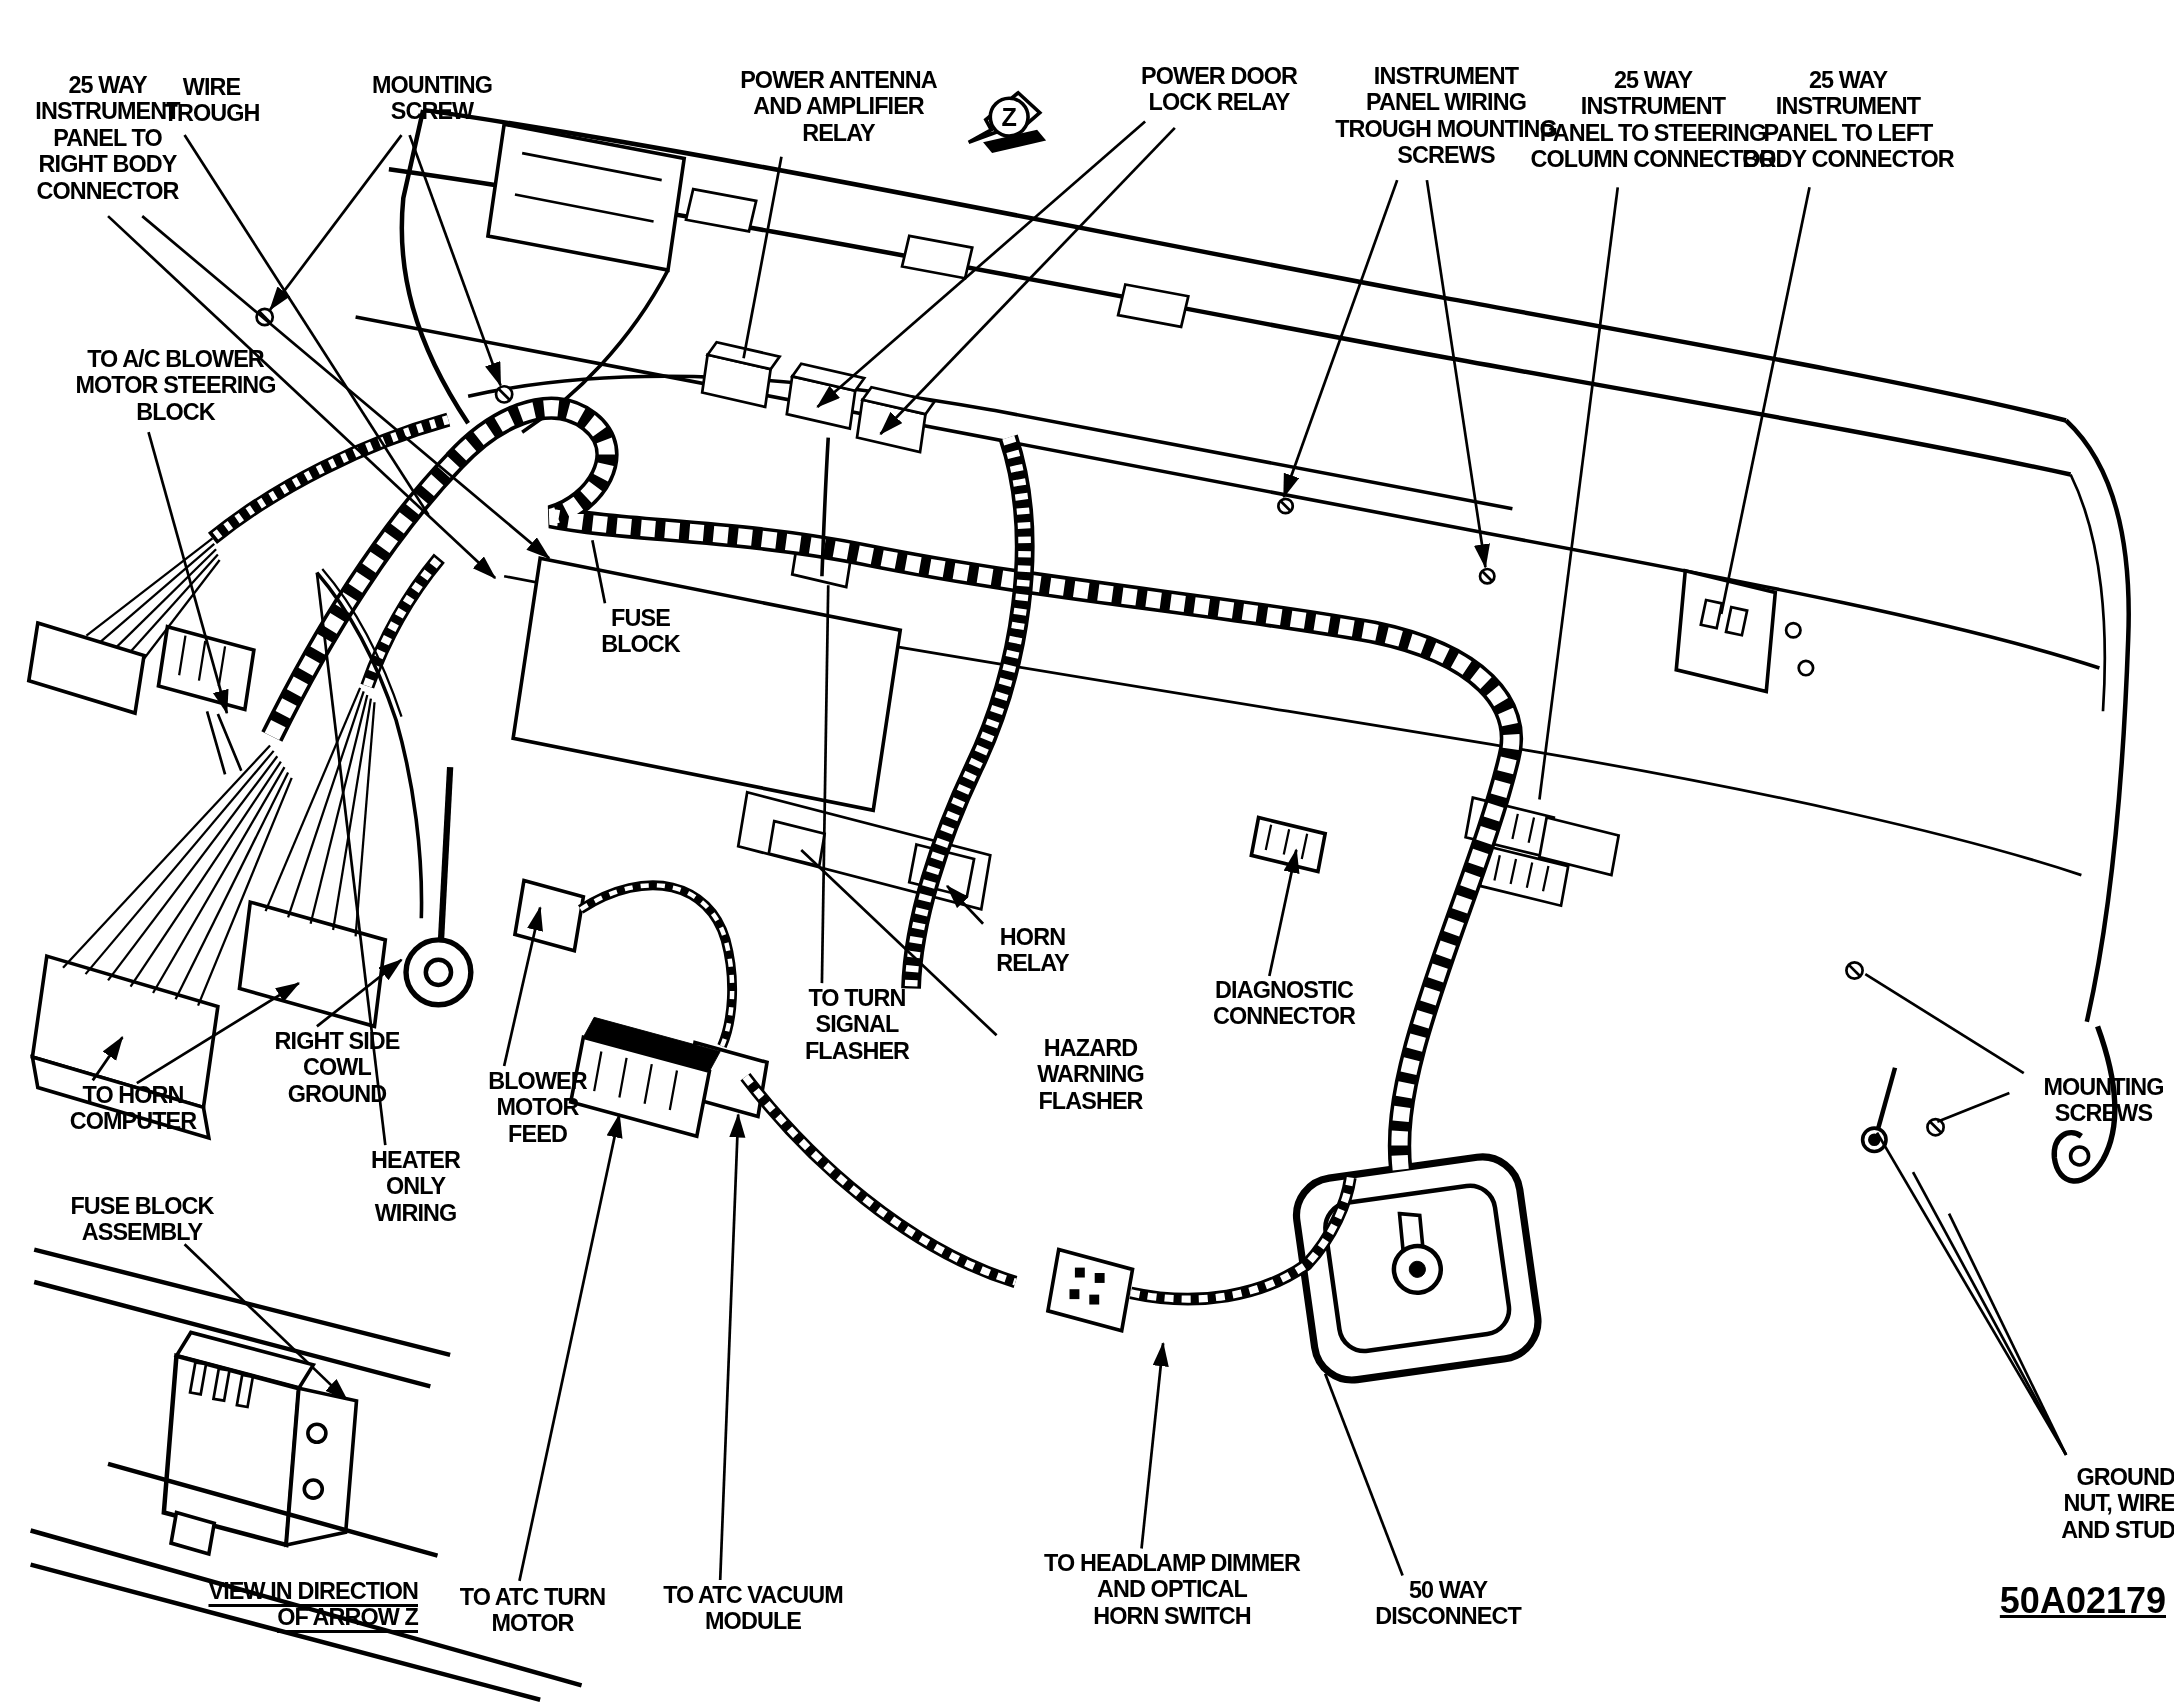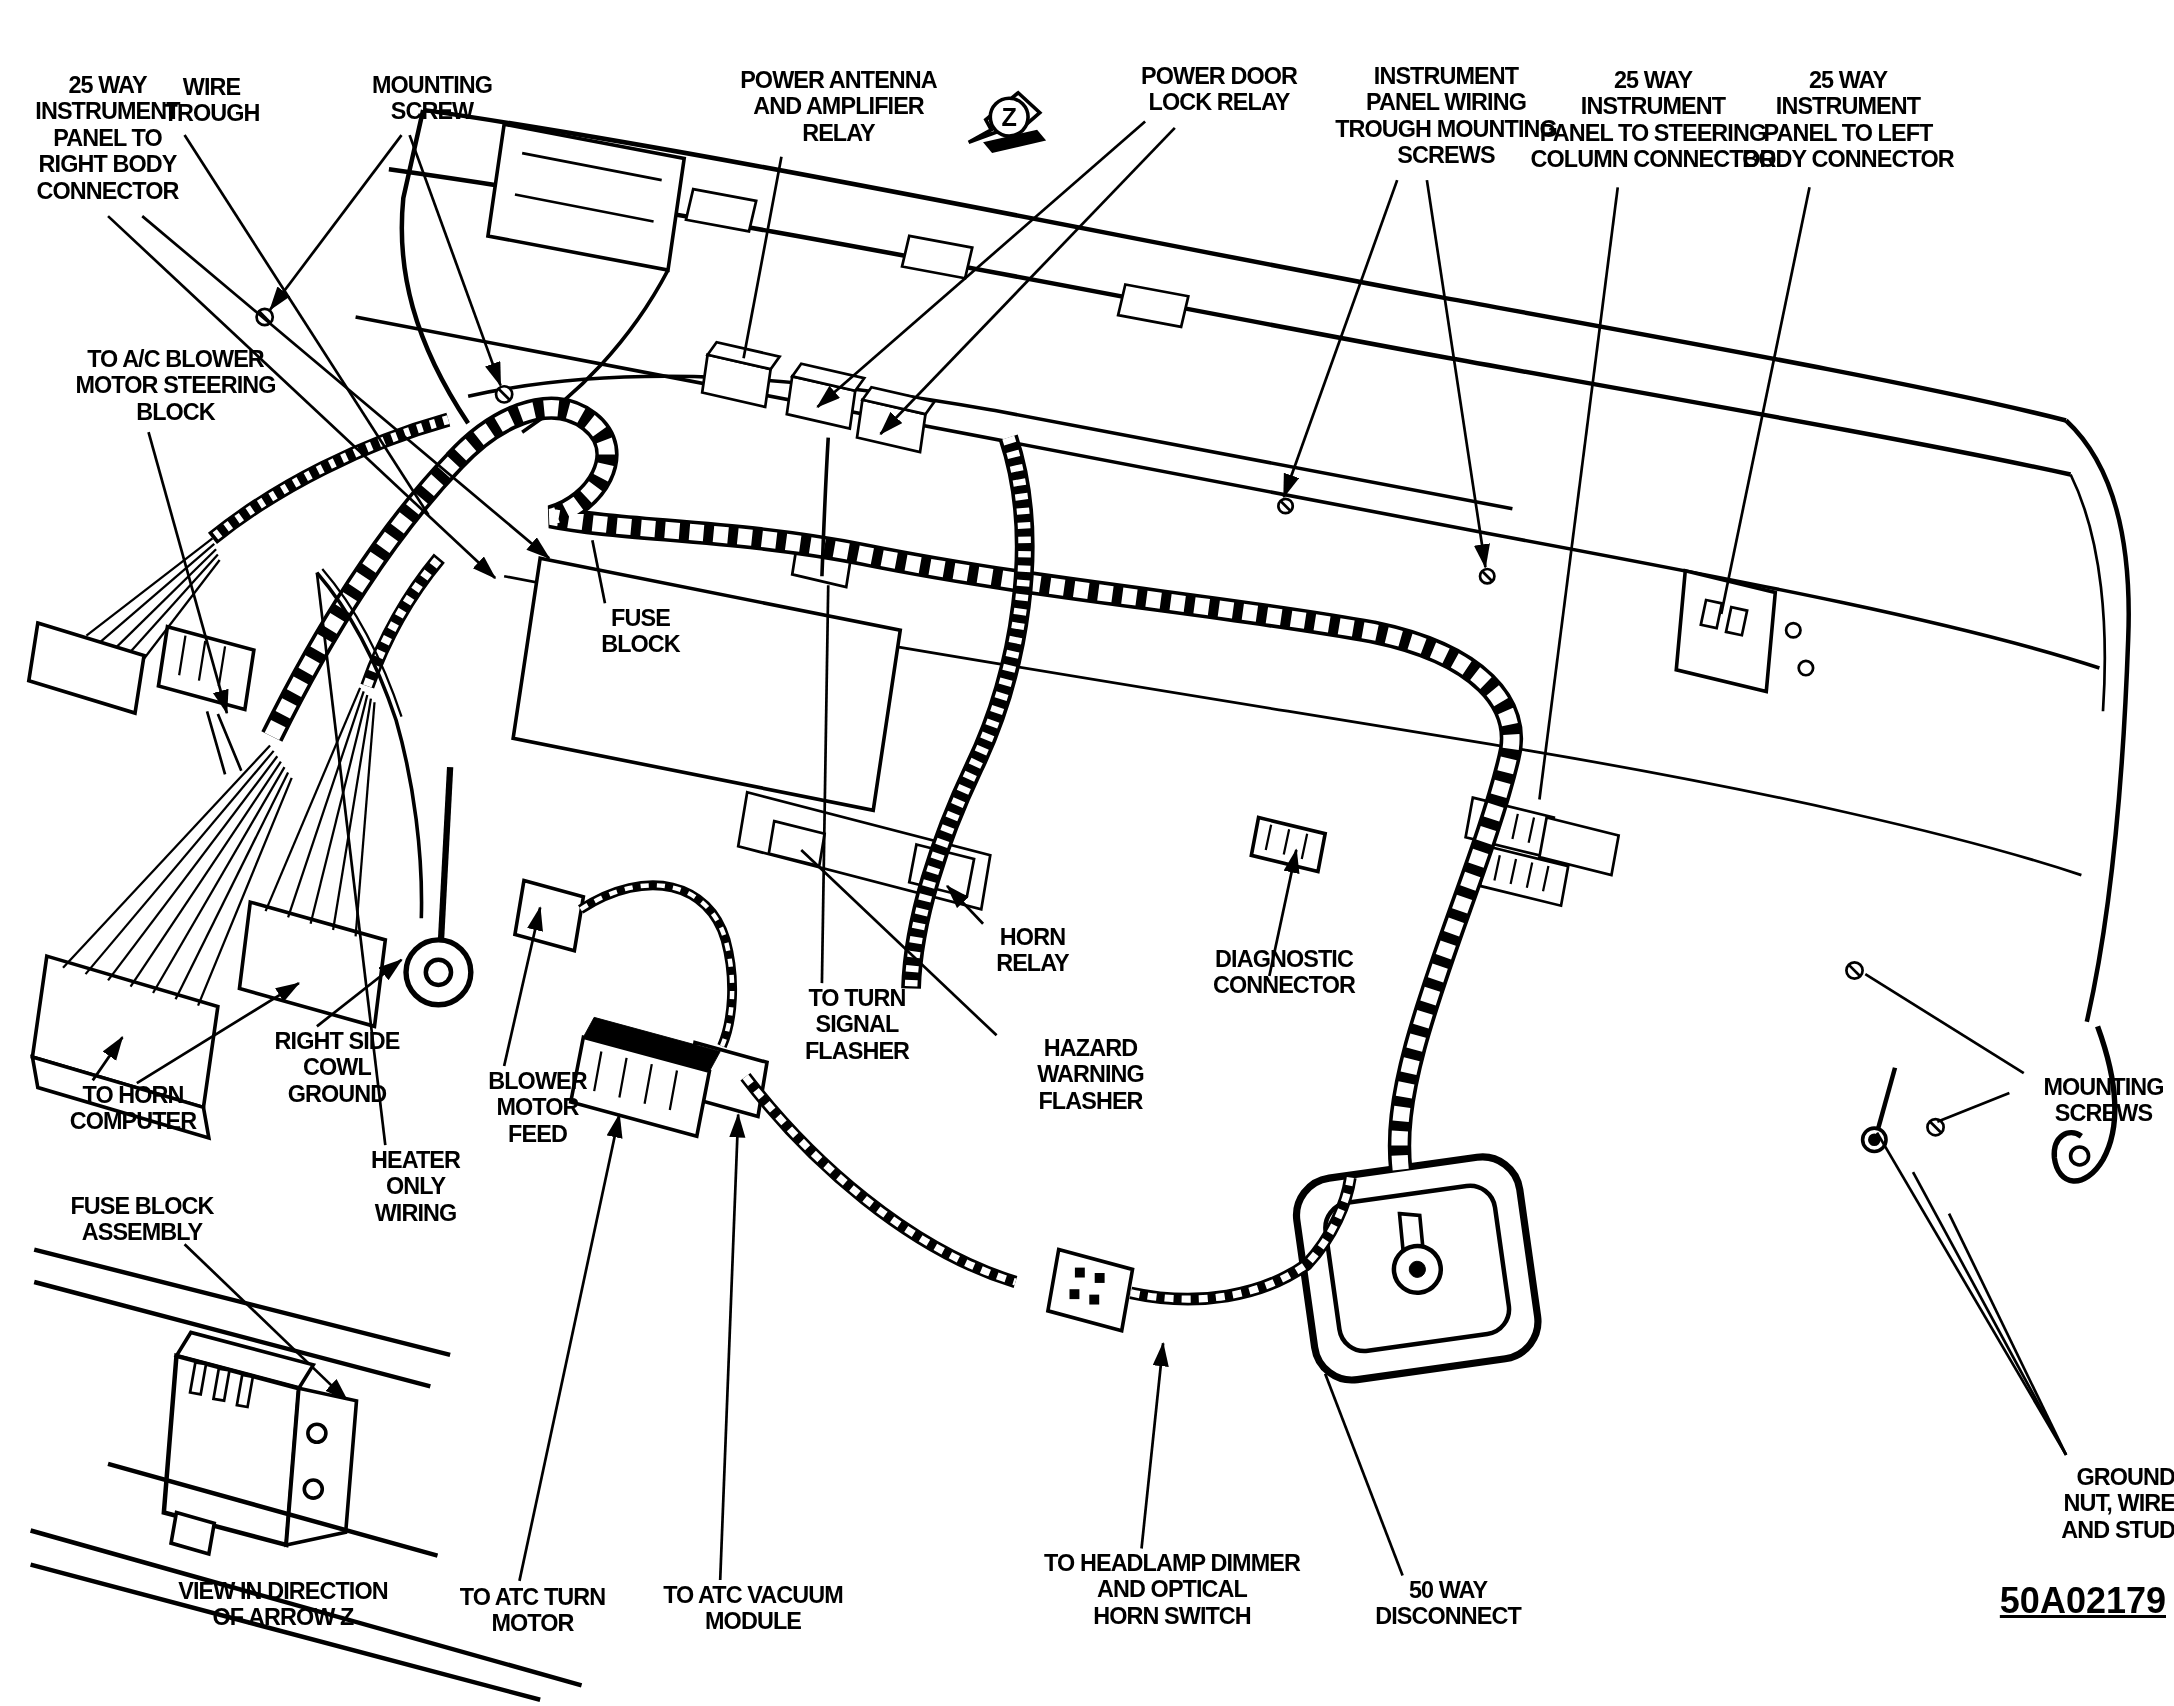--- a/index.html
+++ b/index.html
@@ -8,21 +8,21 @@
   .lbl{
     position:absolute;
     text-align:center;
     font:700 23.4px/1.13 "Liberation Sans",sans-serif;
     letter-spacing:-0.9px;
     white-space:pre-line;
     color:#000;
     padding-left:33px;
   }
   .lbl.right{text-align:right;}
-  .lbl.underline{text-decoration-thickness:2.7px;text-underline-offset:4.5px;}
+  .lbl.underline{text-decoration:underline;text-decoration-thickness:2.7px;text-underline-offset:4.5px;text-align:right;}
   .lbl.partno{font-size:36px;letter-spacing:0;text-align:right;text-decoration:underline;}
 </style>
 </head>
 <body>
 
 <div id="stage">
 
 <svg id="art" width="2175" height="1707" viewBox="0 0 2416 1896">
   <defs>
     <marker id="ah" markerWidth="12" markerHeight="8" refX="8.5" refY="3" orient="auto" markerUnits="strokeWidth">
@@ -319,21 +319,21 @@
 MOTOR
 FEED</div>
   <div class="lbl" style="left:761px;top:985px;width:126px">TO TURN
 SIGNAL
 FLASHER</div>
   <div class="lbl" style="left:950px;top:924px;width:99px">HORN
 RELAY</div>
   <div class="lbl" style="left:990px;top:1035px;width:135px">HAZARD
 WARNING
 FLASHER</div>
-  <div class="lbl" style="left:1170px;top:946px;width:162px">DIAGNOSTIC
+  <div class="lbl" style="left:1170px;top:977px;width:162px">DIAGNOSTIC
 CONNECTOR</div>
   <div class="lbl" style="left:396px;top:1584px;width:207px">TO ATC TURN
 MOTOR</div>
   <div class="lbl" style="left:612px;top:1582px;width:216px">TO ATC VACUUM
 MODULE</div>
   <div class="lbl" style="left:995px;top:1550px;width:288px">TO HEADLAMP DIMMER
 AND OPTICAL
 HORN SWITCH</div>
   <div class="lbl" style="left:1325px;top:1577px;width:180px">50 WAY
 DISCONNECT</div>

